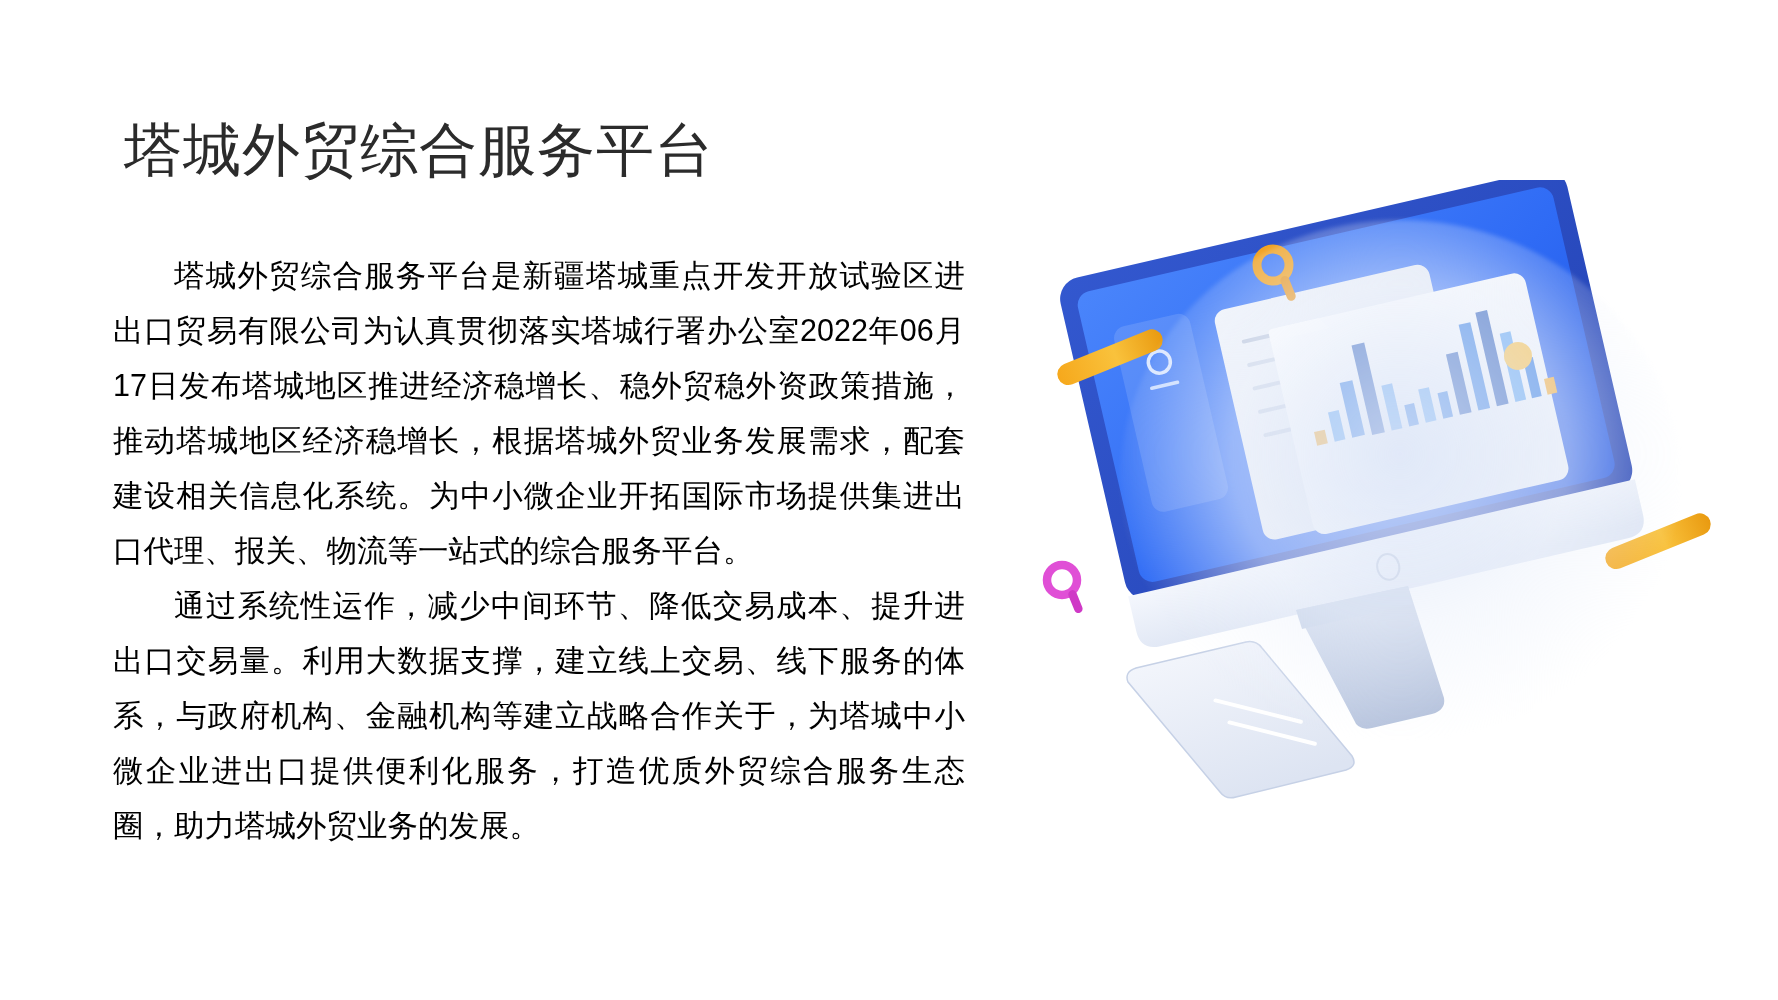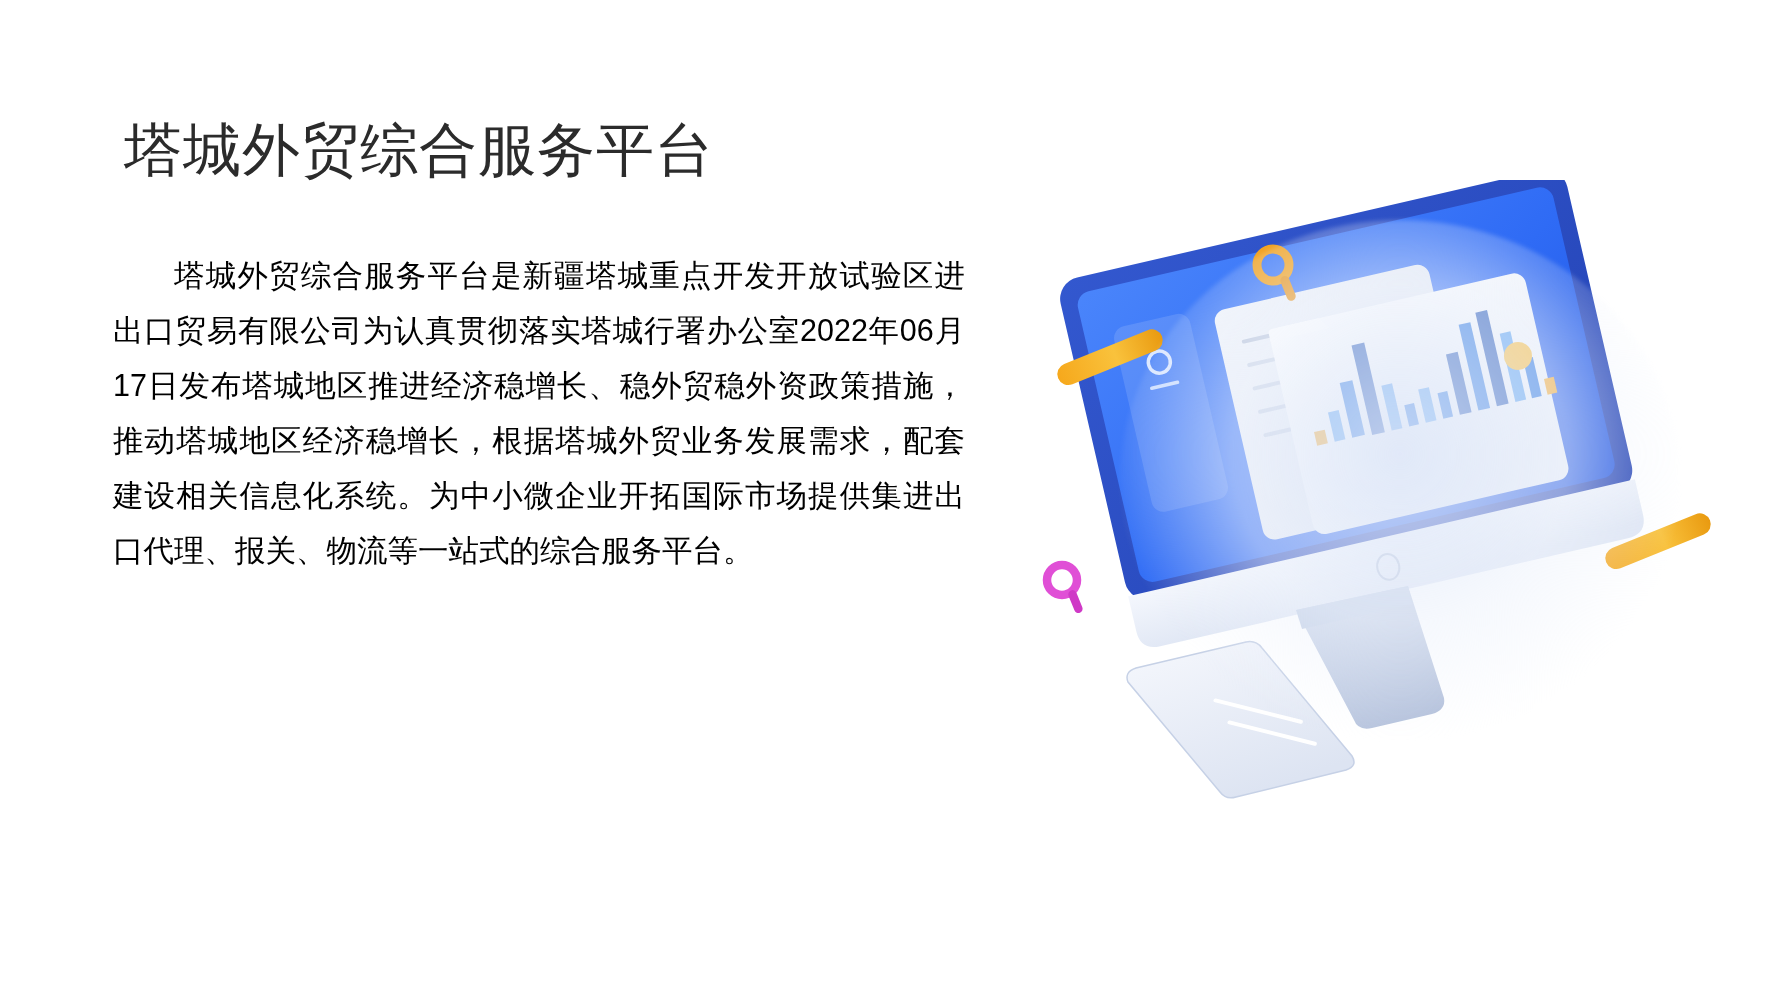--- a/index.html
+++ b/index.html
@@ -86,20 +86,21 @@
 <body>
 
 <div id="page">
 
   <div id="content-column">
 
     <h1 id="page-title">塔城外贸综合服务平台</h1>
 
     <div id="body-copy">
       <p>塔城外贸综合服务平台是新疆塔城重点开发开放试验区进出口贸易有限公司为认真贯彻落实塔城行署办公室2022年06月17日发布塔城地区推进经济稳增长、稳外贸稳外资政策措施，推动塔城地区经济稳增长，根据塔城外贸业务发展需求，配套建设相关信息化系统。为中小微企业开拓国际市场提供集进出口代理、报关、物流等一站式的综合服务平台。</p>
+      <p>通过系统性运作，减少中间环节、降低交易成本、提升进出口交易量。利用大数据支撑，建立线上交易、线下服务的体系，与政府机构、金融机构等建立战略合作关于，为塔城中小微企业进出口提供便利化服务，打造优质外贸综合服务生态圈，助力塔城外贸业务的发展。</p>
     </div>
 
   </div>
 
   <div id="illustration">
     <div class="glow"></div>
 
     <svg width="778" height="620" viewBox="0 0 778 620" xmlns="http://www.w3.org/2000/svg">
 
       <defs>

